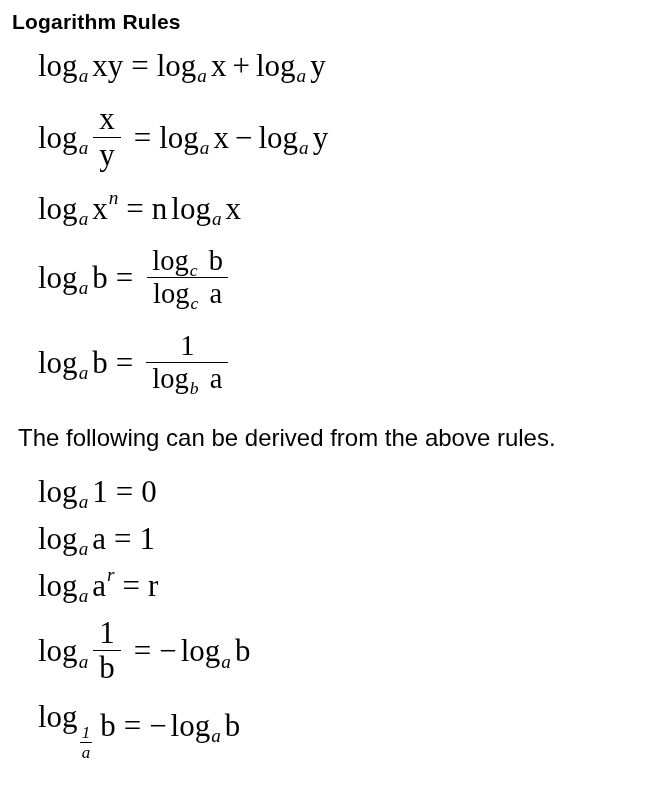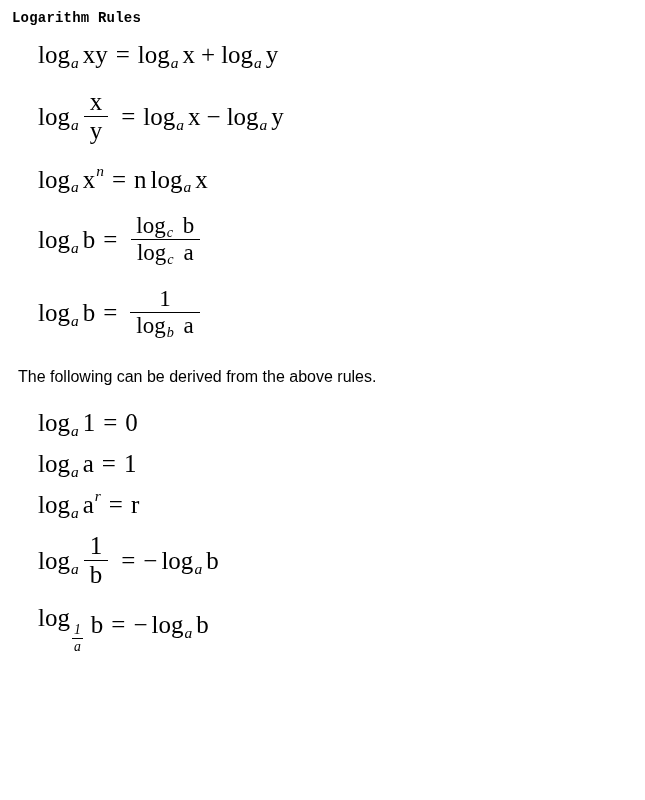--- a/index.html
+++ b/index.html
@@ -15,34 +15,34 @@
     overflow: hidden;
   }
   .page {
     position: relative;
     width: 645px;
     height: 800px;
     box-sizing: border-box;
     padding: 10px 0 0 10px;
   }
   .doc-title {
-    font-family: Liberation Mono, monospace;
+    font-family: Liberation Sans, sans-serif;
     font-weight: bold;
-    font-size: 14px;
+    font-size: 21px;
     letter-spacing: 0.2px;
     margin: 0 16px 16px 2px;
   }
   .eq-block {
     margin-left: 28px;
   }
   .eq {
     display: flex;
     align-items: center;
     font-family: "Liberation Serif", serif;
-    font-size: 25px;
+    font-size: 31px;
     line-height: 1;
   }
   .eq.group1 { margin-bottom: 22px; }
   .eq.group2 { margin-bottom: 16px; }
 
   
   .v { }
   .op { padding: 0 6px; }
   .eqsign { padding: 0 8px; }
 
@@ -95,21 +95,21 @@
     position: relative;
     top: 0.62em;
     line-height: 1;
     padding-left: 2px;
   }
   .subfrac .n { padding: 0 2px 1px 2px; }
   .subfrac .d { border-top: 1px solid #000; padding: 1px 2px 0 2px; }
 
   .note {
     font-family: "Liberation Sans", sans-serif;
-    font-size: 16px;
+    font-size: 24px;
     margin: 30px 0 24px 8px;
   }
   .sep { display: inline-block; width: 4px; }
 </style>
 </head>
 <body>
 
 <div class="page">
 
   <h1 class="doc-title">Logarithm Rules</h1>

